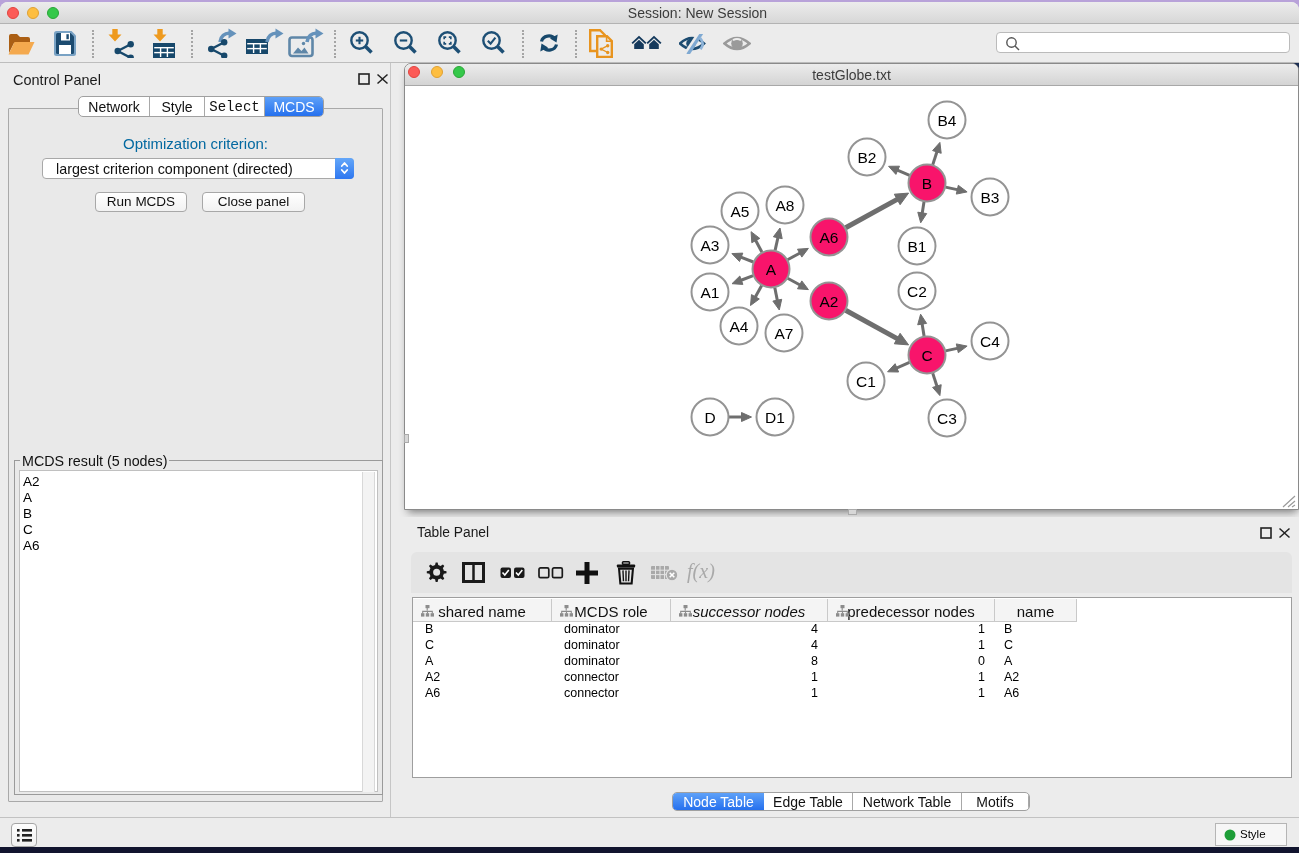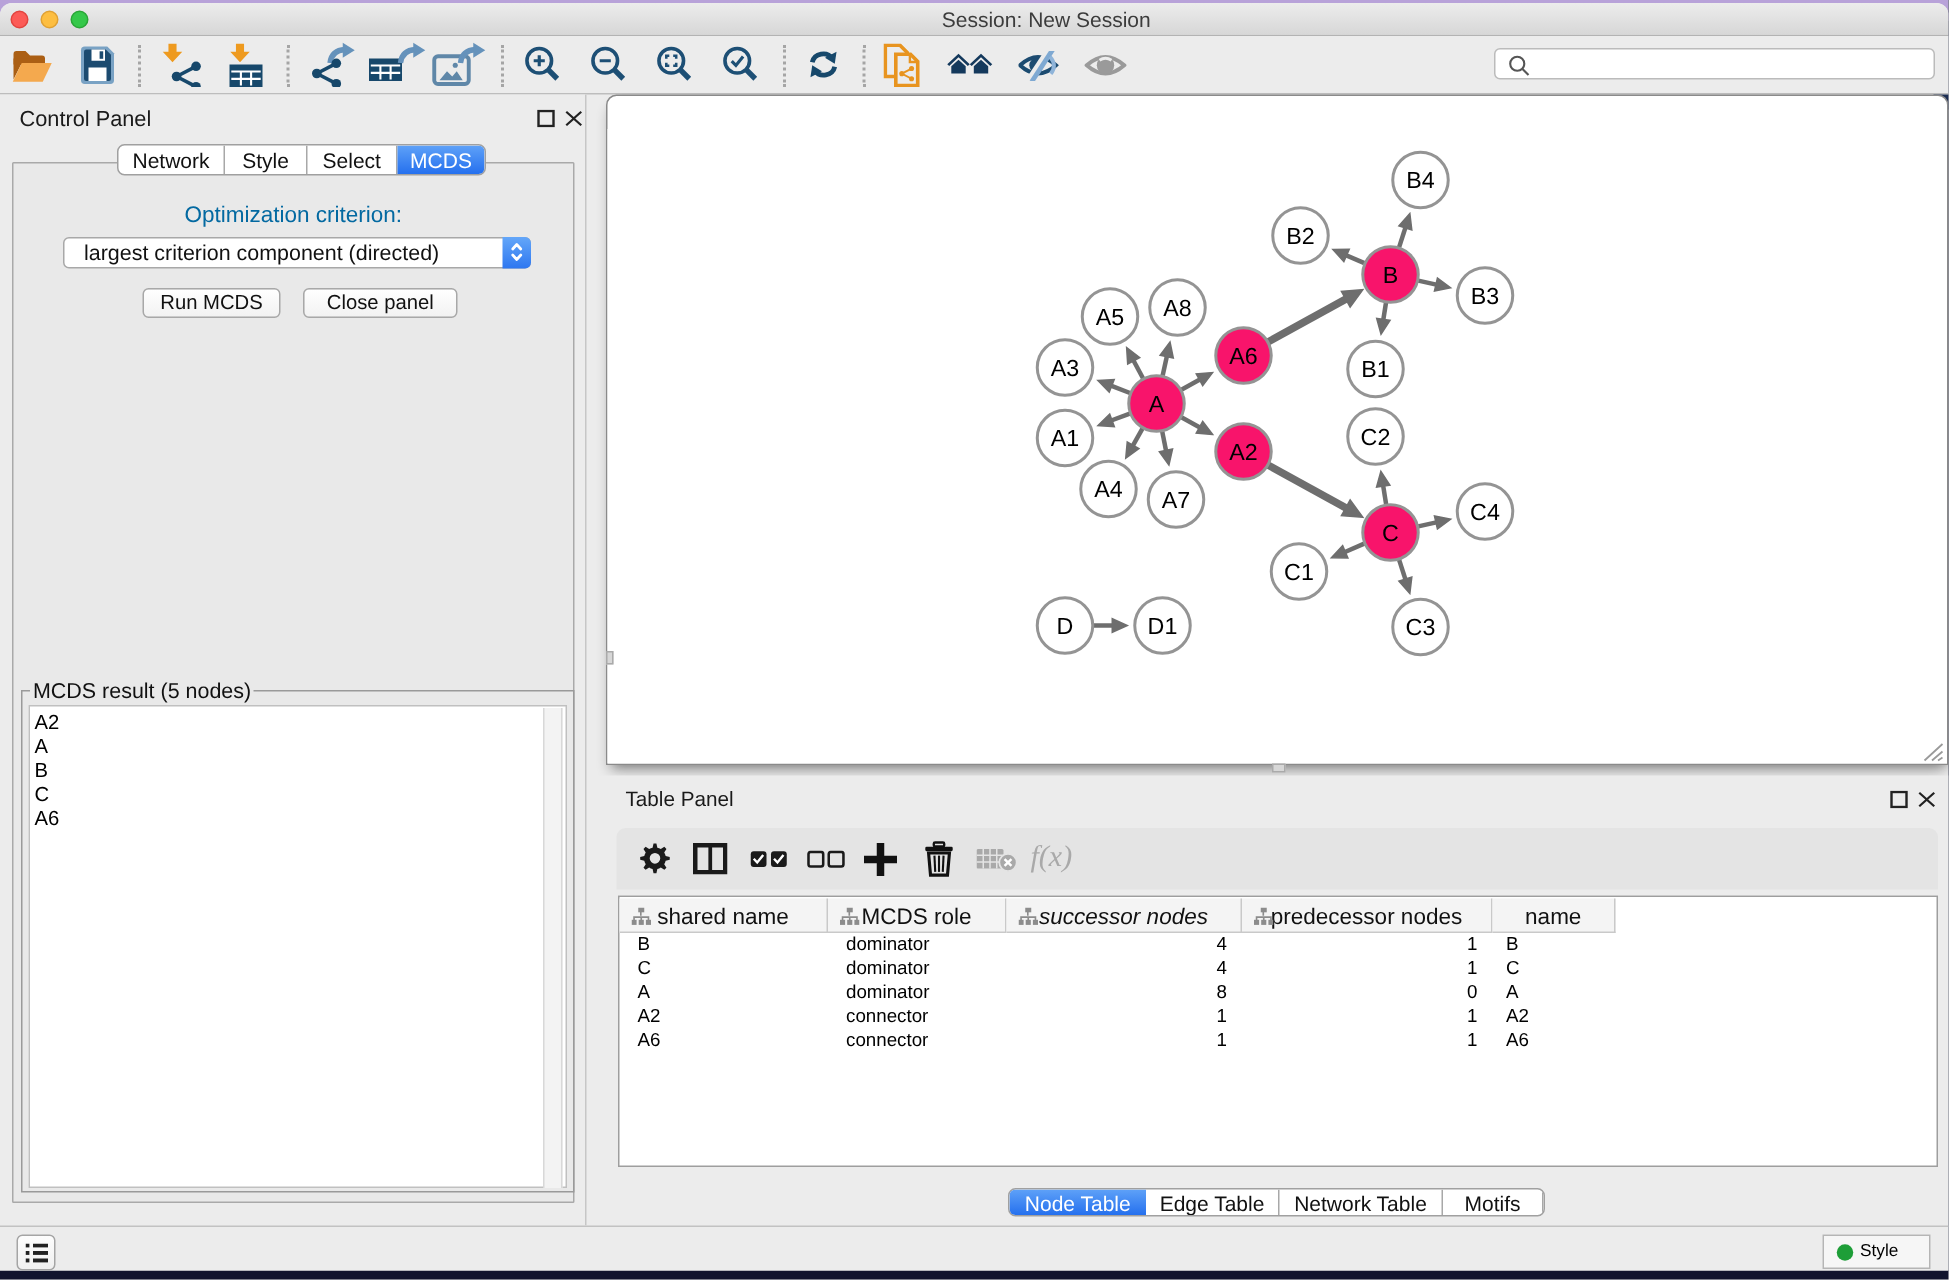--- a/index.html
+++ b/index.html
@@ -214,21 +214,21 @@
     <svg class="abs" style="left:358px;top:10px;" width="13" height="12" viewBox="0 0 13 12">
         <rect x="1" y="1" width="10" height="10" fill="none" stroke="#222" stroke-width="1.6"></rect>
       </svg>
     <svg class="abs" style="left:376px;top:10px;" width="13" height="12" viewBox="0 0 13 12">
         <path d="M2 1 L6.5 5 L11 1 L12 2 L7.5 6 L12 10 L11 11 L6.5 7 L2 11 L1 10 L5.5 6 L1 2 Z" fill="#222"></path>
       </svg>
     <div id="cp-box" class="abs"></div>
     <div id="cp-tabs" class="abs">
       <div class="cptab" style="width:71px;">Network</div>
       <div class="cptab" style="width:55px;">Style</div>
-      <div class="cptab" style="width:60px;">Select</div>
+      <div class="cptab" style="width:60px;font-family:Liberation Mono, monospace;">Select</div>
       <div class="cptab sel" style="width:58px;">MCDS</div>
     </div>
     <div id="opt-label" class="abs">Optimization criterion:</div>
     <div id="dropdown" class="abs">
       <div id="dd-text" class="abs">largest criterion component (directed)</div>
       <div id="dd-step" class="abs">
         <svg class="abs" style="left:3px;top:2px;" width="13" height="16" viewBox="0 0 13 16">
             <path d="M3.8 6 L6.5 3 L9.2 6" fill="none" stroke="#fff" stroke-width="1.8" stroke-linecap="round" stroke-linejoin="round"></path>
             <path d="M3.8 10 L6.5 13 L9.2 10" fill="none" stroke="#fff" stroke-width="1.8" stroke-linecap="round" stroke-linejoin="round"></path>
           </svg>
@@ -244,20 +244,26 @@
         <div class="abs fsitem" style="top:35px;">B</div>
         <div class="abs fsitem" style="top:51px;">C</div>
         <div class="abs fsitem" style="top:67px;">A6</div>
         <div id="fs-scroll" class="abs"></div>
       </div>
     </div>
   </div>
   <div id="nw-notch" class="abs"></div>
   <div id="nw" class="abs">
     <div id="nw-frame" class="abs"></div>
+    <div id="nw-titlebar" class="abs">
+      <div class="abs tl" style="left:3px;top:2px;background:#fc5b57;border:1px solid #e2443f;"></div>
+      <div class="abs tl" style="left:26px;top:2px;background:#fdbe41;border:1px solid #e0a133;"></div>
+      <div class="abs tl" style="left:48px;top:2px;background:#35c84a;border:1px solid #2aa637;"></div>
+      <div id="nw-title" class="abs">testGlobe.txt</div>
+    </div>
     <svg id="nw-canvas" class="abs" viewBox="0 0 893 423">
       <g stroke="#6e6e6e" fill="#6e6e6e">
 <line x1="348.2" y1="189.7" x2="335.4" y2="194.5" stroke-width="3"></line>
 <polygon points="327.0,197.7 334.8,190.0 337.9,198.4"></polygon>
 <line x1="348.3" y1="176.0" x2="335.2" y2="170.9" stroke-width="3"></line>
 <polygon points="326.9,167.6 337.8,167.1 334.5,175.5"></polygon>
 <line x1="356.7" y1="199.6" x2="349.9" y2="211.7" stroke-width="3"></line>
 <polygon points="345.5,219.5 346.5,208.6 354.3,213.0"></polygon>
 <line x1="357.0" y1="166.2" x2="350.3" y2="153.7" stroke-width="3"></line>
 <polygon points="346.1,145.7 354.8,152.4 346.8,156.7"></polygon>

